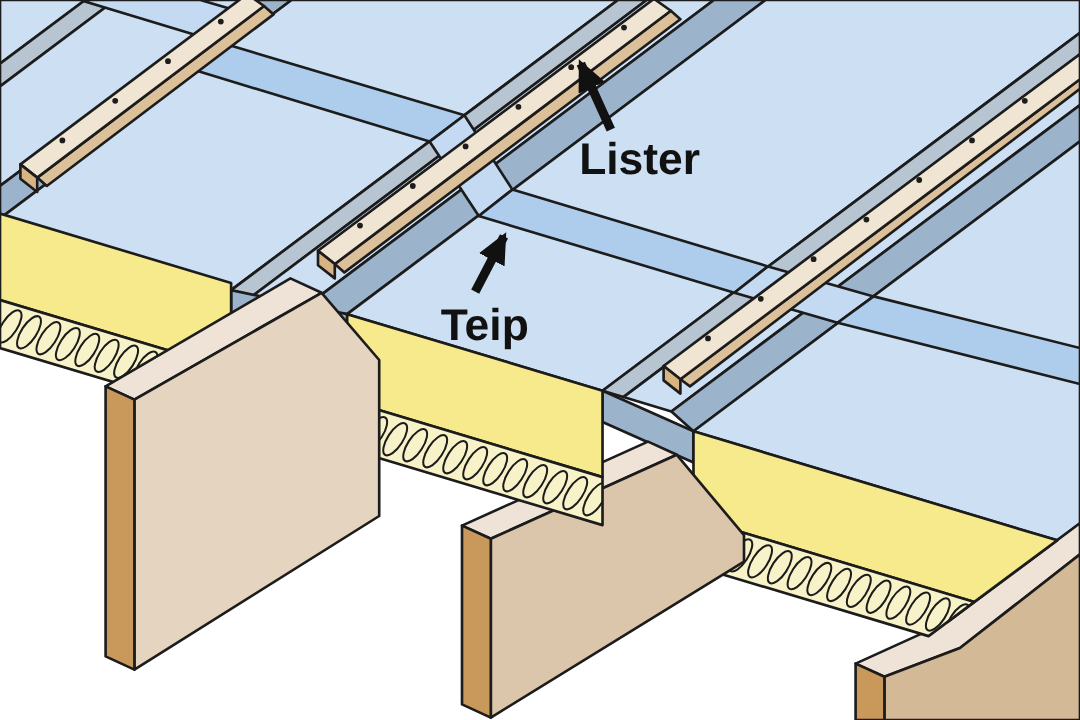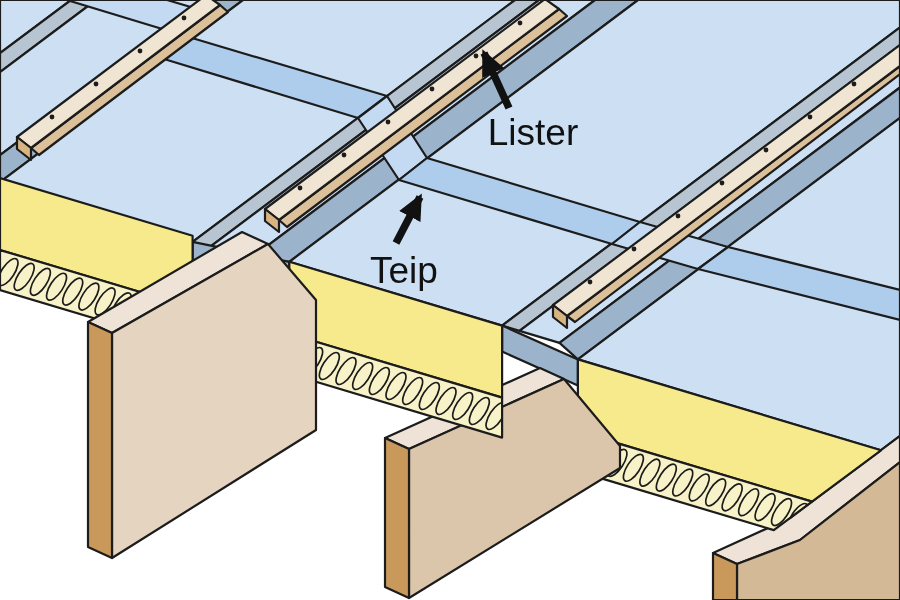--- a/index.html
+++ b/index.html
@@ -1,16 +1,16 @@
 <!DOCTYPE html>
 <html style="--background: #ffffff; --membrane: #cde0f3; --tape: #aecdec; --tape_patch: #c3daf2; --drape_shadow: #9cb3cc; --hump_light_edge: #b7c5d3; --insulation_top: #f7ea8c; --insulation_cut: #f8f2c8; --batten_top: #f0e4d2; --batten_side: #dcc09a; --batten_end: #d9b483; --joist_face_1: #e5d4bf; --joist_face_2: #dcc6ab; --joist_face_3: #d4b996; --joist_top: #eee3d6; --joist_end: #c9995c; --outline: #1c1c1c; --label_text: #111111;"><head>
 <meta charset="utf-8">
 <style>
   html,body{margin:0;padding:0;background:#fff;width:900px;height:600px;overflow:hidden;}
-  #stage{width:900px;height:600px;position:relative;font-family:"Liberation Sans",sans-serif;}
+  #stage{width:900px;height:600px;position:relative;font-family:"Liberation Sans",sans-serif;font-weight:bold;}
   svg{display:block;}
   polygon,polyline{stroke:var(--outline);stroke-width:2.2;stroke-linejoin:round;}
   .membrane{fill:var(--membrane);}
   .lite{fill:var(--hump_light_edge);}
   .drape{fill:var(--drape_shadow);}
   .tape{fill:var(--tape);}
   .tapepatch{fill:var(--tape_patch);}
   .yellow{fill:var(--insulation_top);}
   .loopsbg{fill:var(--insulation_cut);}
   .battop{fill:var(--batten_top);}

